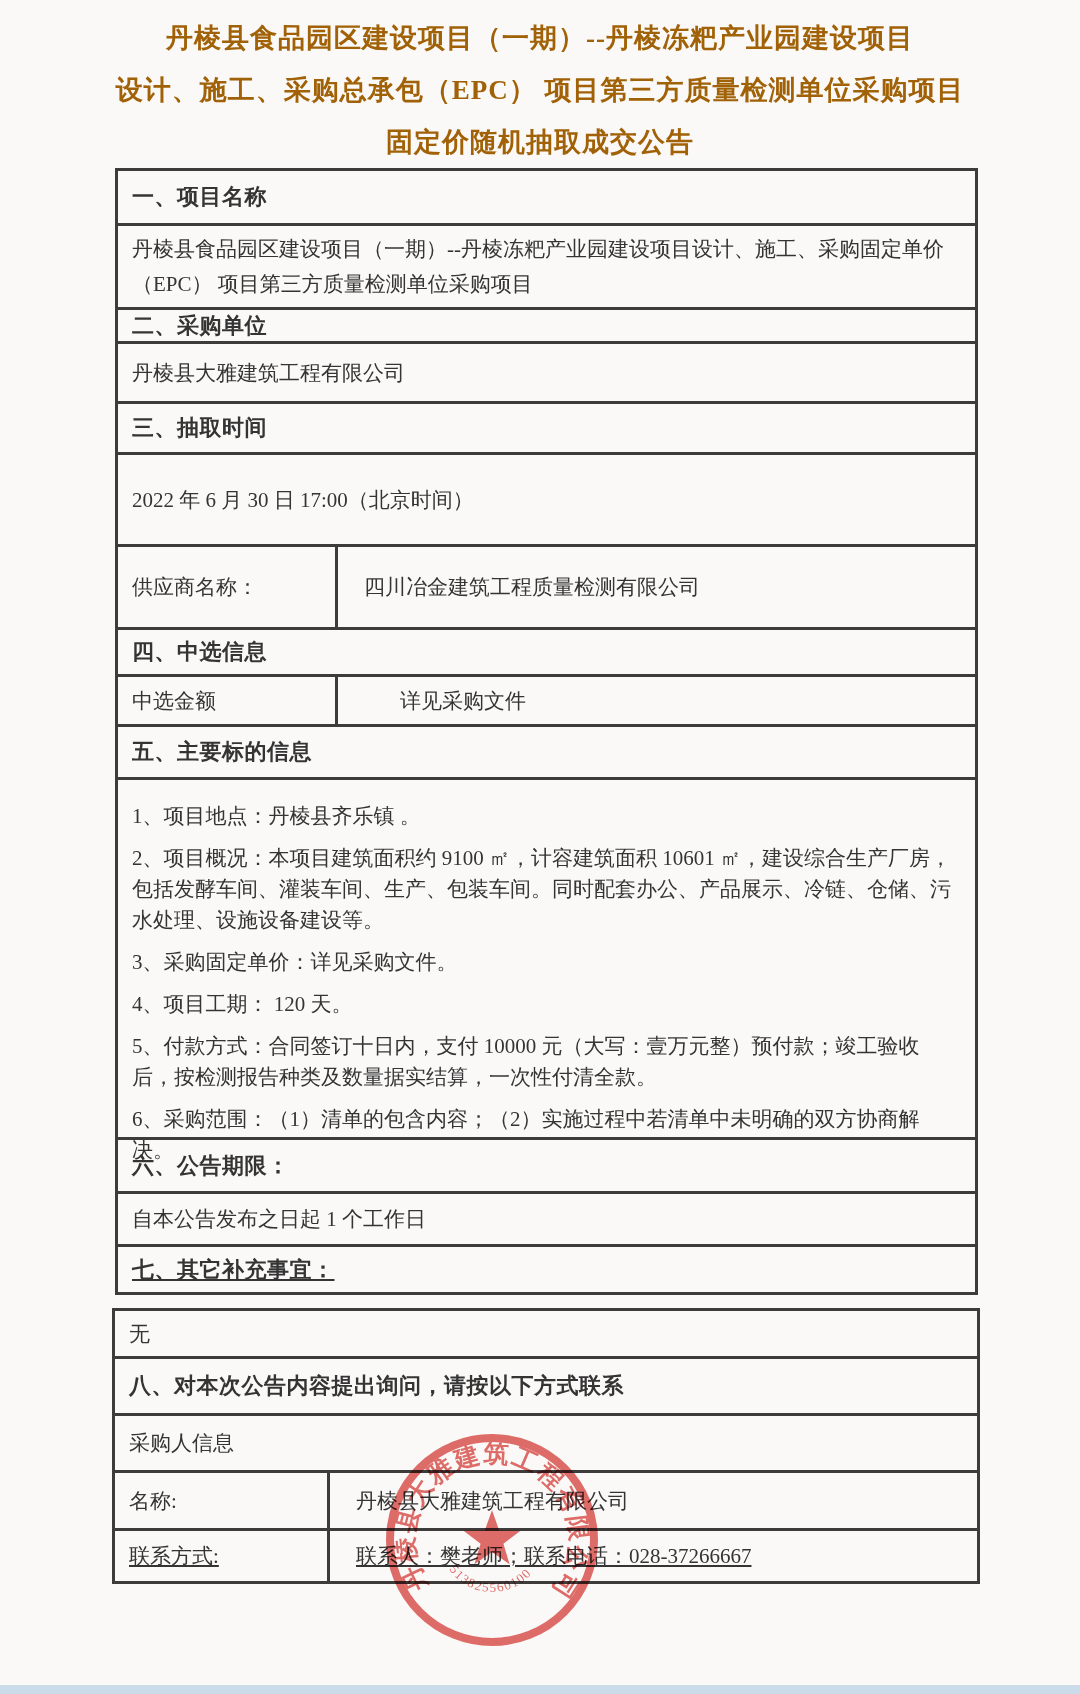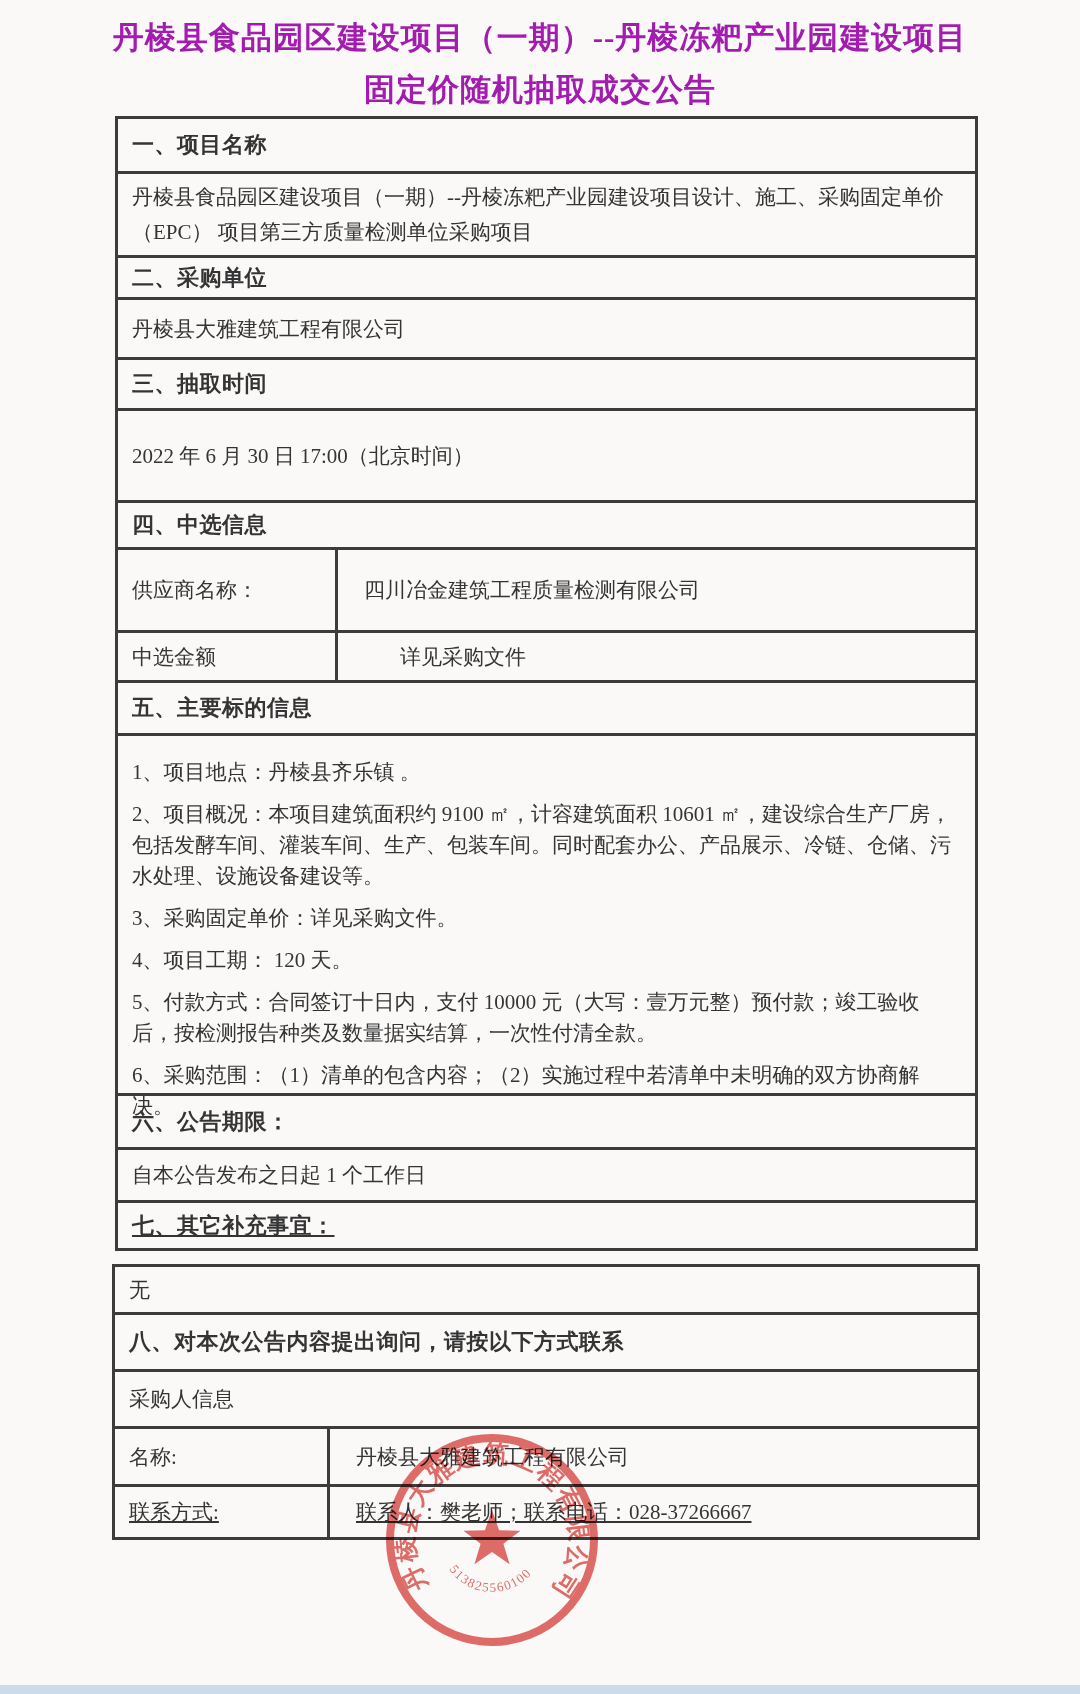--- a/index.html
+++ b/index.html
@@ -6,22 +6,22 @@
   body {
     width:1080px; height:1694px;
     background:#fbf9f8;
     font-family:"Liberation Serif", serif;
     color:#343434;
     position:relative;
     overflow:hidden;
   }
   .title-block { padding-top:12px; text-align:center; }
   .title-line {
-    font-size:31px; font-weight:bold; line-height:52px;
-    letter-spacing:1px; color:#a21caf;
+    font-size:27px; font-weight:bold; line-height:52px;
+    letter-spacing:1px; color:#a16207;
   }
   .tbl {
     box-sizing:border-box;
     border:3px solid #3e3c3b;
     background:transparent;
   }
   .tbl-1 { margin-left:115px; width:863px; margin-top:0; }
   .tbl-2 { margin-left:112px; width:868px; margin-top:13px; }
   .row {
     box-sizing:border-box;
@@ -52,38 +52,39 @@
   .bottom-strip {
     position:absolute; left:0; bottom:0; width:1080px; height:9px;
     background:#ccdbea;
   }
 </style>
 </head>
 <body>
 
 <div class="title-block">
   <div class="title-line">丹棱县食品园区建设项目（一期）--丹棱冻粑产业园建设项目</div>
+  <div class="title-line">设计、施工、采购总承包（EPC） 项目第三方质量检测单位采购项目</div>
   <div class="title-line">固定价随机抽取成交公告</div>
 </div>
 
 <div class="tbl tbl-1">
   <div class="row h-row" style="height:55px;">一、项目名称</div>
   <div class="row" style="height:84px; line-height:35px;">丹棱县食品园区建设项目（一期）--丹棱冻粑产业园建设项目设计、施工、采购固定单价（EPC） 项目第三方质量检测单位采购项目</div>
 
-  <div class="row h-row" style="height:42px;">二、采购单位</div>
+  <div class="row h-row" style="height:34px;">二、采购单位</div>
   <div class="row" style="height:60px;">丹棱县大雅建筑工程有限公司</div>
 
   <div class="row h-row" style="height:51px;">三、抽取时间</div>
   <div class="row" style="height:92px;">2022 年 6 月 30 日 17:00（北京时间）</div>
 
-  <div class="row h-row" style="height:47px;">四、中选信息</div>
   <div class="row kv" style="height:83px;">
     <div class="k" style="width:220px;">供应商名称：</div>
     <div class="v">四川冶金建筑工程质量检测有限公司</div>
   </div>
+  <div class="row h-row" style="height:47px;">四、中选信息</div>
   <div class="row kv" style="height:50px;gap:36px;">
     <div class="k" style="width:220px;">中选金额</div>
     <div class="v">详见采购文件</div>
   </div>
 
   <div class="row h-row" style="height:53px;">五、主要标的信息</div>
   <div class="row items" style="height:360px;">
     <p>1、项目地点：丹棱县齐乐镇 。</p>
     <p>2、项目概况：本项目建筑面积约 9100 ㎡，计容建筑面积 10601 ㎡，建设综合生产厂房，包括发酵车间、灌装车间、生产、包装车间。同时配套办公、产品展示、冷链、仓储、污水处理、设施设备建设等。</p>
     <p>3、采购固定单价：详见采购文件。</p>

